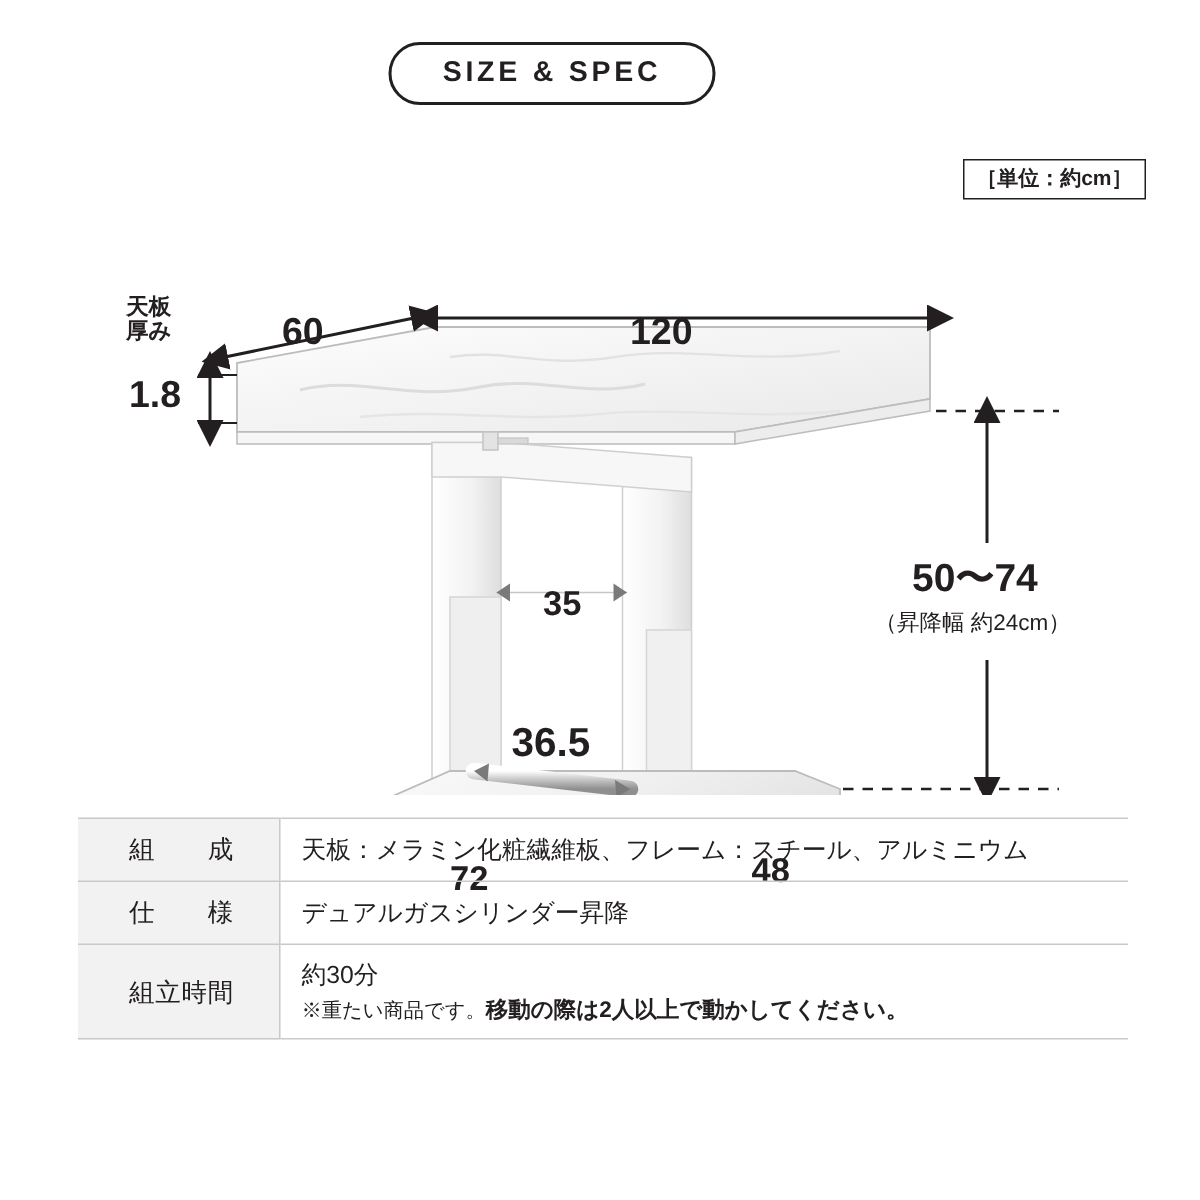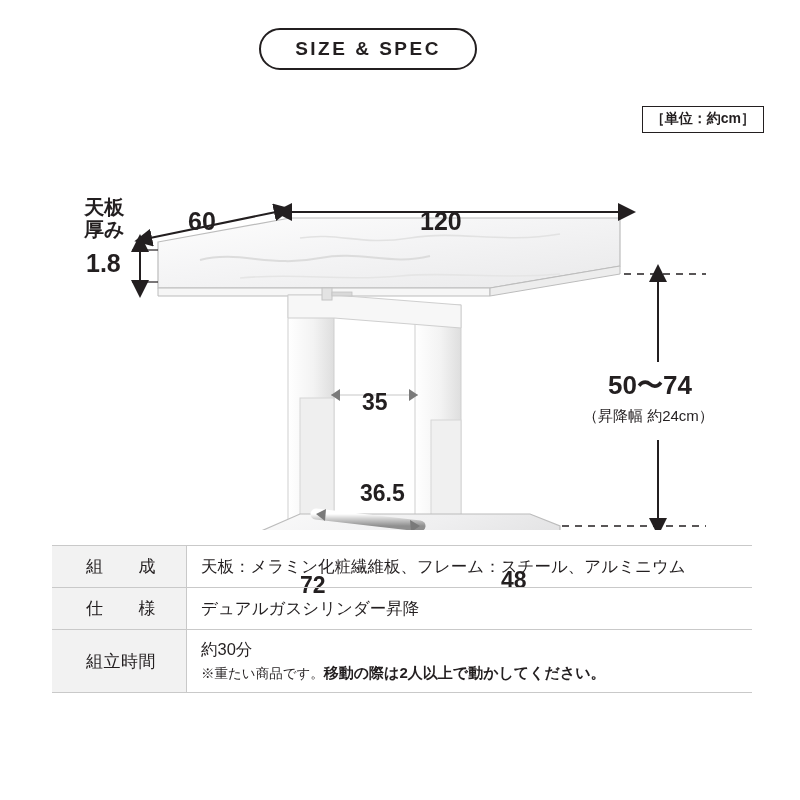--- a/index.html
+++ b/index.html
@@ -61,26 +61,26 @@
     position: absolute;
     font-weight: bold;
     line-height: 1.08;
     white-space: nowrap;
   }
 
   
   .lbl-60   { left: 188px; top: 118px;  font-size: 25px; }
   .lbl-120  { left: 420px; top: 118px;  font-size: 25px; }
   .lbl-35   { left: 362px; top: 273px;  font-size: 23px; margin-top: 27px; }
-  .lbl-365  { left: 360px; top: 391px;  font-size: 23px; }
+  .lbl-365  { left: 341px; top: 391px;  font-size: 27px; }
   .lbl-72   { left: 300px; top: 483px;  font-size: 23px; }
   .lbl-48   { left: 501px; top: 478px;  font-size: 23px; }
 
   .lbl-tenban {
-    left: 84px; top: 107px; font-size: 20px; text-align: center;
+    left: 84px; top: 107px; font-size: 15px; text-align: center;
   }
   .lbl-tenban span { display: block; }
   .lbl-18 { left: 86px; top: 160px; font-size: 25px; }
 
   .lbl-height {
     left: 608px; top: 281px; font-size: 26px;
   }
   .lbl-height-sub {
     left: 583px; top: 318px; font-size: 15px; font-weight: normal;
   }

